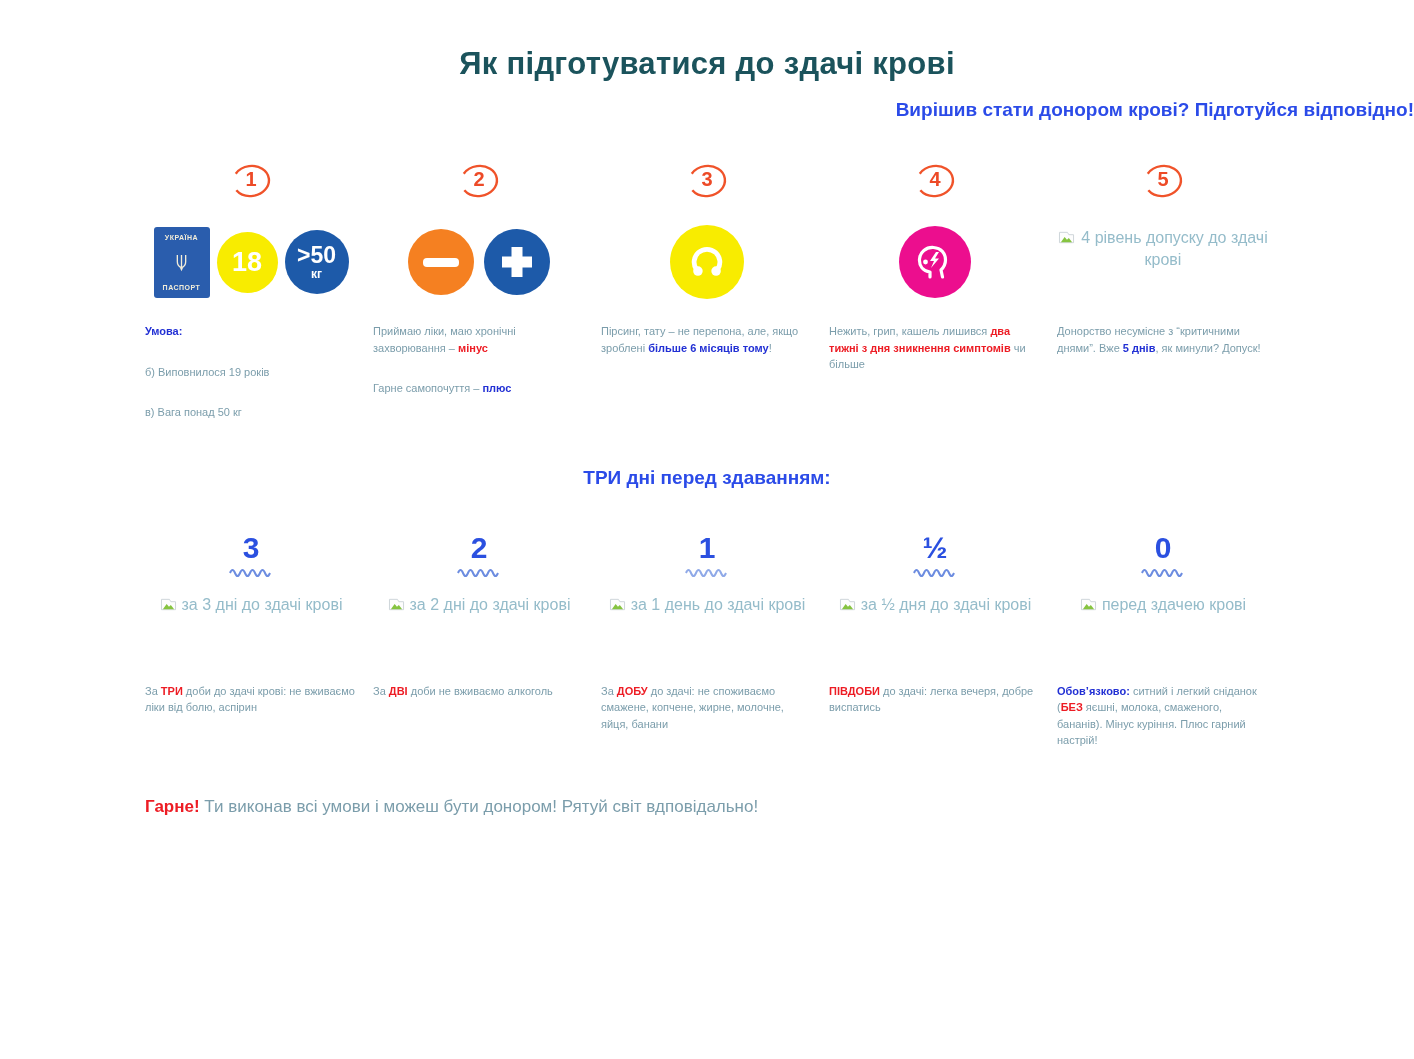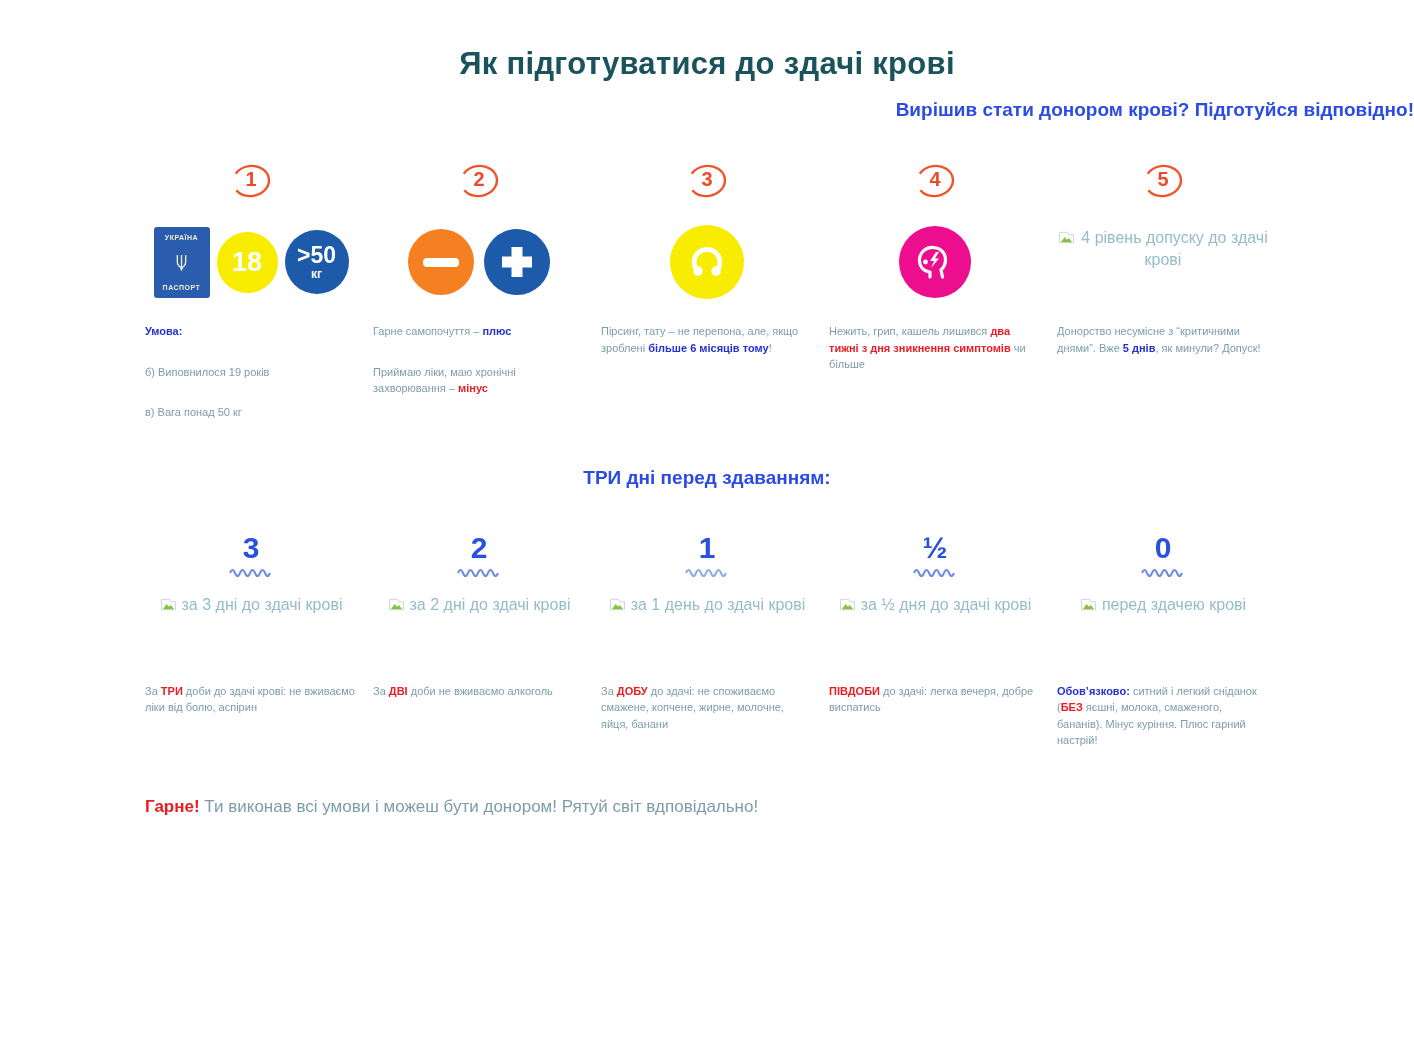--- a/index.html
+++ b/index.html
@@ -148,22 +148,22 @@
       <div class="icon-row" style="gap:10px;">
         <div class="circ circ-minus">
             <div class="bar"></div>
           </div>
         <div class="circ circ-plus">
           <svg viewBox="0 0 40 40" width="40" height="40">
             <path d="M20 5 v30 M5 20 h30" stroke="#fff" stroke-width="11"></path>
           </svg>
         </div>
       </div>
+      <p class="body"><span class="sg-n">Приймаю ліки, маю хронічні захворювання – </span><span class="sg-r">мінус</span></p>
       <p class="body"><span class="sg-n">Гарне самопочуття – </span><span class="sg-b">плюс</span></p>
-      <p class="body"><span class="sg-n">Приймаю ліки, маю хронічні захворювання – </span><span class="sg-r">мінус</span></p>
     </div>
 
     <div class="col">
       <div class="step-num">
         <svg width="46" height="40">
           <ellipse cx="23" cy="20" rx="18" ry="15" fill="none" stroke="#f0532a" stroke-width="2.4" stroke-dasharray="86 18" stroke-dashoffset="-62" transform="rotate(-8 23 20)"></ellipse>
         </svg>
         <span class="n">3</span>
       </div>
       <div class="icon-row">

